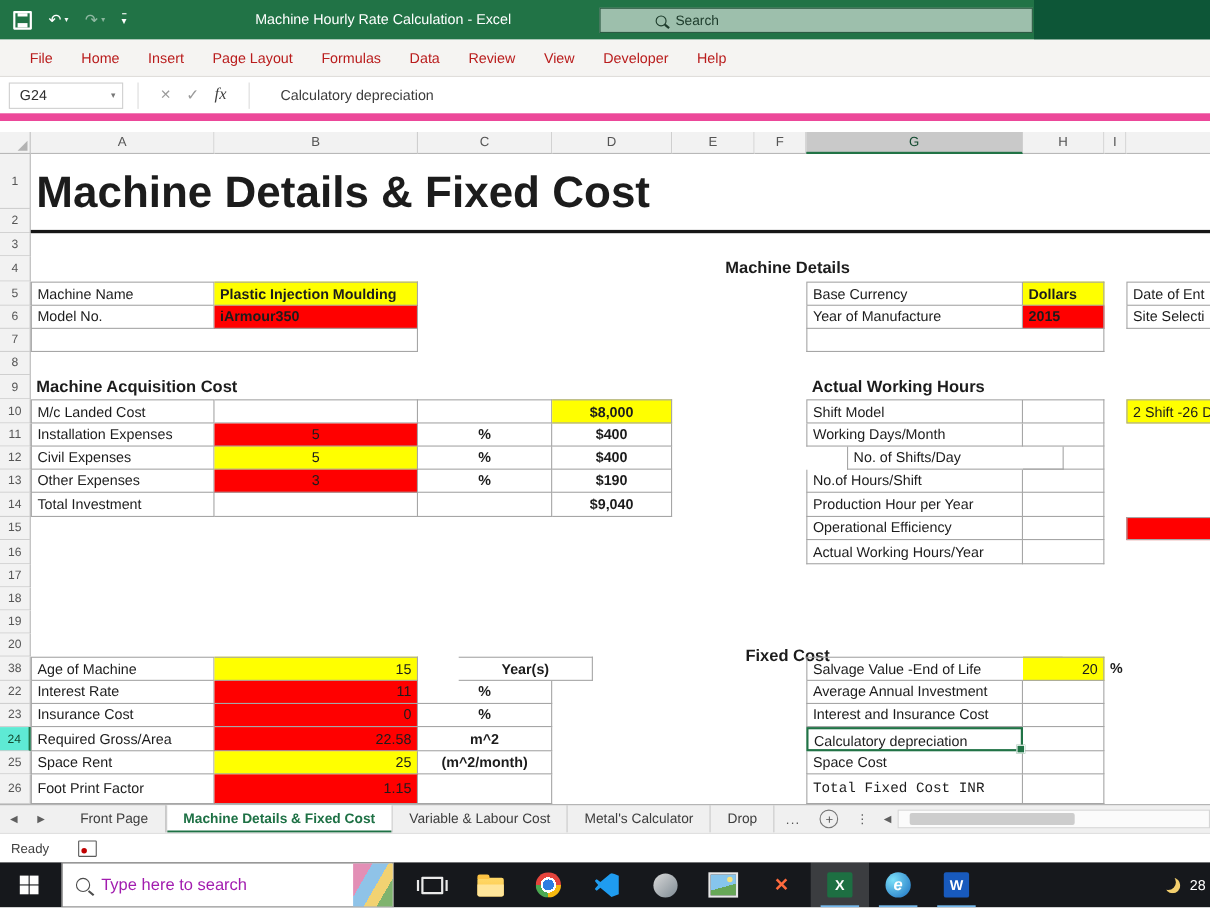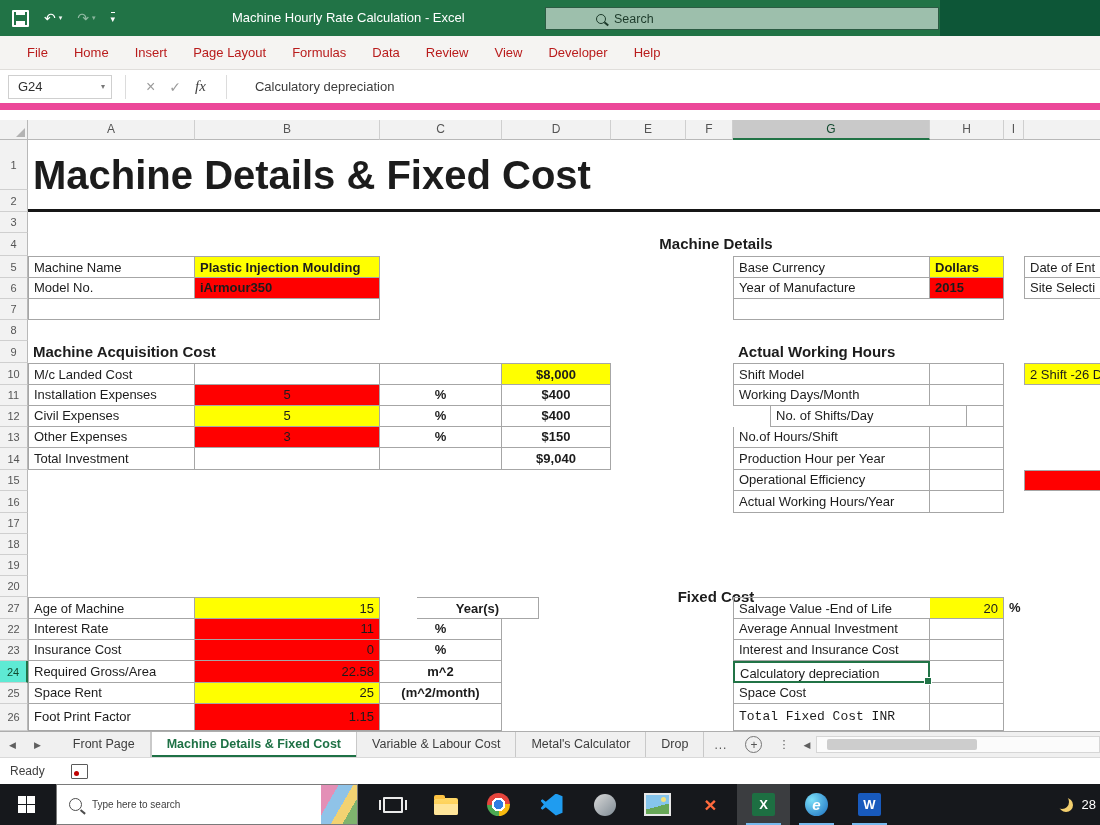--- a/index.html
+++ b/index.html
@@ -86,21 +86,21 @@
 
   
   .taskbar{position:absolute;top:784px;left:0;width:100%;height:41px;background:#16181c;}
   .startbtn{position:absolute;left:0;top:0;width:52px;height:41px;display:flex;align-items:center;justify-content:center;}
   .winlogo{display:grid;grid-template-columns:8px 8px;grid-template-rows:8px 8px;gap:1px;}
   .winlogo span{background:#fdfdfd;}
   .tb-search{position:absolute;left:56px;top:0;width:302px;height:41px;background:#fff;border:1px solid #7a7a7a;
     box-sizing:border-box;display:flex;align-items:center;gap:10px;padding-left:12px;}
   .mag.big{width:11px;height:11px;color:#4d4d4d;}
   .mag.big::after{width:6px;right:-5px;}
-  .tb-search-text{font-size:10px;color:#404040;flex:1;white-space:nowrap;}
+  .tb-search-text{font-size:15px;color:#a21caf;flex:1;white-space:nowrap;}
   .bing-thumb{width:36px;height:39px;background:linear-gradient(120deg,#e38fb6 0 30%,#8fc3e8 30% 55%,#f2d272 55% 75%,#7fb36e 75%);}
   .tb-icons{position:absolute;left:366px;top:0;height:41px;display:flex;}
   .slot{width:53px;height:41px;display:flex;align-items:center;justify-content:center;position:relative;}
   .slot.active{background:rgba(255,255,255,.16);}
   .slot.active::after,.slot.open::after{content:"";position:absolute;left:9px;right:9px;bottom: 0;height:2px;background:#76b9ed;}
   .ic{display:flex;align-items:center;justify-content:center;}
   .ic-taskview{width:16px;height:12px;border:2px solid #eaeaea;position:relative;border-radius:1px;}
   .ic-taskview::before,.ic-taskview::after{content:"";position:absolute;top:1px;bottom:1px;width:2px;background:#eaeaea;}
   .ic-taskview::before{left:-6px;}
   .ic-taskview::after{right:-6px;}
@@ -207,21 +207,21 @@
       <div class="rowhead" style="top: 265px; height: 21px; line-height: 21px;">11</div>
       <div class="rowhead" style="top: 286px; height: 21px; line-height: 21px;">12</div>
       <div class="rowhead" style="top: 307px; height: 21px; line-height: 21px;">13</div>
       <div class="rowhead" style="top: 328px; height: 22px; line-height: 22px;">14</div>
       <div class="rowhead" style="top: 350px; height: 21px; line-height: 21px;">15</div>
       <div class="rowhead" style="top: 371px; height: 22px; line-height: 22px;">16</div>
       <div class="rowhead" style="top: 393px; height: 21px; line-height: 21px;">17</div>
       <div class="rowhead" style="top: 414px; height: 21px; line-height: 21px;">18</div>
       <div class="rowhead" style="top: 435px; height: 21px; line-height: 21px;">19</div>
       <div class="rowhead" style="top: 456px; height: 21px; line-height: 21px;">20</div>
-      <div class="rowhead" style="top: 477px; height: 22px; line-height: 22px;">27</div>
+      <div class="rowhead" style="top: 477px; height: 22px; line-height: 22px;">38</div>
       <div class="rowhead" style="top: 499px; height: 21px; line-height: 21px;">22</div>
       <div class="rowhead" style="top: 520px; height: 21px; line-height: 21px;">23</div>
       <div class="rowhead selhead-r" style="top: 541px; height: 22px; line-height: 22px;">24</div>
       <div class="rowhead" style="top: 563px; height: 21px; line-height: 21px;">25</div>
       <div class="rowhead" style="top: 584px; height: 27px; line-height: 27px;">26</div>
       <div class="title-rule" style="top: 89px; left: 28px; width: 1078px;"></div>
       <div class="cell bold" style="left: 28px; top: 20px; width: 705px; height: 72px; line-height: 71px; font-size: 40px;">Machine Details &amp; Fixed Cost</div>
       <div class="cell bold" style="left: 502px; top: 113px; width: 428px; height: 23px; line-height: 22px; text-align: center; font-size: 15px;">Machine Details</div>
       <div class="cell bd bl bt" style="left: 28px; top: 136px; width: 167px; height: 22px; line-height: 21px;">Machine Name</div>
       <div class="cell bd bt bold" style="left: 195px; top: 136px; width: 185px; height: 22px; line-height: 21px; background: rgb(255, 255, 0);">Plastic Injection Moulding</div>
@@ -252,21 +252,21 @@
       <div class="cell bd" style="left: 930px; top: 265px; width: 74px; height: 21px; line-height: 20px;"></div>
       <div class="cell bd bl" style="left: 28px; top: 286px; width: 167px; height: 21px; line-height: 20px;">Civil Expenses</div>
       <div class="cell bd" style="left: 195px; top: 286px; width: 185px; height: 21px; line-height: 20px; background: rgb(255, 255, 0); text-align: center;">5</div>
       <div class="cell bd bold" style="left: 380px; top: 286px; width: 122px; height: 21px; line-height: 20px; text-align: center;">%</div>
       <div class="cell bd bold" style="left: 502px; top: 286px; width: 109px; height: 21px; line-height: 20px; text-align: center;">$400</div>
       <div class="cell bd bl" style="left: 733px; top: 286px; width: 197px; height: 21px; line-height: 20px; margin-left: 37px;">No. of Shifts/Day</div>
       <div class="cell bd" style="left: 930px; top: 286px; width: 74px; height: 21px; line-height: 20px;"></div>
       <div class="cell bd bl" style="left: 28px; top: 307px; width: 167px; height: 21px; line-height: 20px;">Other Expenses</div>
       <div class="cell bd" style="left: 195px; top: 307px; width: 185px; height: 21px; line-height: 20px; background: rgb(255, 0, 0); text-align: center;">3</div>
       <div class="cell bd bold" style="left: 380px; top: 307px; width: 122px; height: 21px; line-height: 20px; text-align: center;">%</div>
-      <div class="cell bd bold" style="left: 502px; top: 307px; width: 109px; height: 21px; line-height: 20px; text-align: center;">$150</div>
+      <div class="cell bd bold" style="left: 502px; top: 307px; width: 109px; height: 21px; line-height: 20px; text-align: center;">$190</div>
       <div class="cell bd bl" style="left: 733px; top: 307px; width: 197px; height: 21px; line-height: 20px;">No.of Hours/Shift</div>
       <div class="cell bd" style="left: 930px; top: 307px; width: 74px; height: 21px; line-height: 20px;"></div>
       <div class="cell bd bl" style="left: 28px; top: 328px; width: 167px; height: 22px; line-height: 21px;">Total Investment</div>
       <div class="cell bd" style="left: 195px; top: 328px; width: 185px; height: 22px; line-height: 21px;"></div>
       <div class="cell bd" style="left: 380px; top: 328px; width: 122px; height: 22px; line-height: 21px;"></div>
       <div class="cell bd bold" style="left: 502px; top: 328px; width: 109px; height: 22px; line-height: 21px; text-align: center;">$9,040</div>
       <div class="cell bd bl" style="left: 733px; top: 328px; width: 197px; height: 22px; line-height: 21px;">Production Hour per Year</div>
       <div class="cell bd" style="left: 930px; top: 328px; width: 74px; height: 22px; line-height: 21px;"></div>
       <div class="cell bd bl" style="left: 733px; top: 350px; width: 197px; height: 21px; line-height: 20px;">Operational Efficiency</div>
       <div class="cell bd" style="left: 930px; top: 350px; width: 74px; height: 21px; line-height: 20px;"></div>

